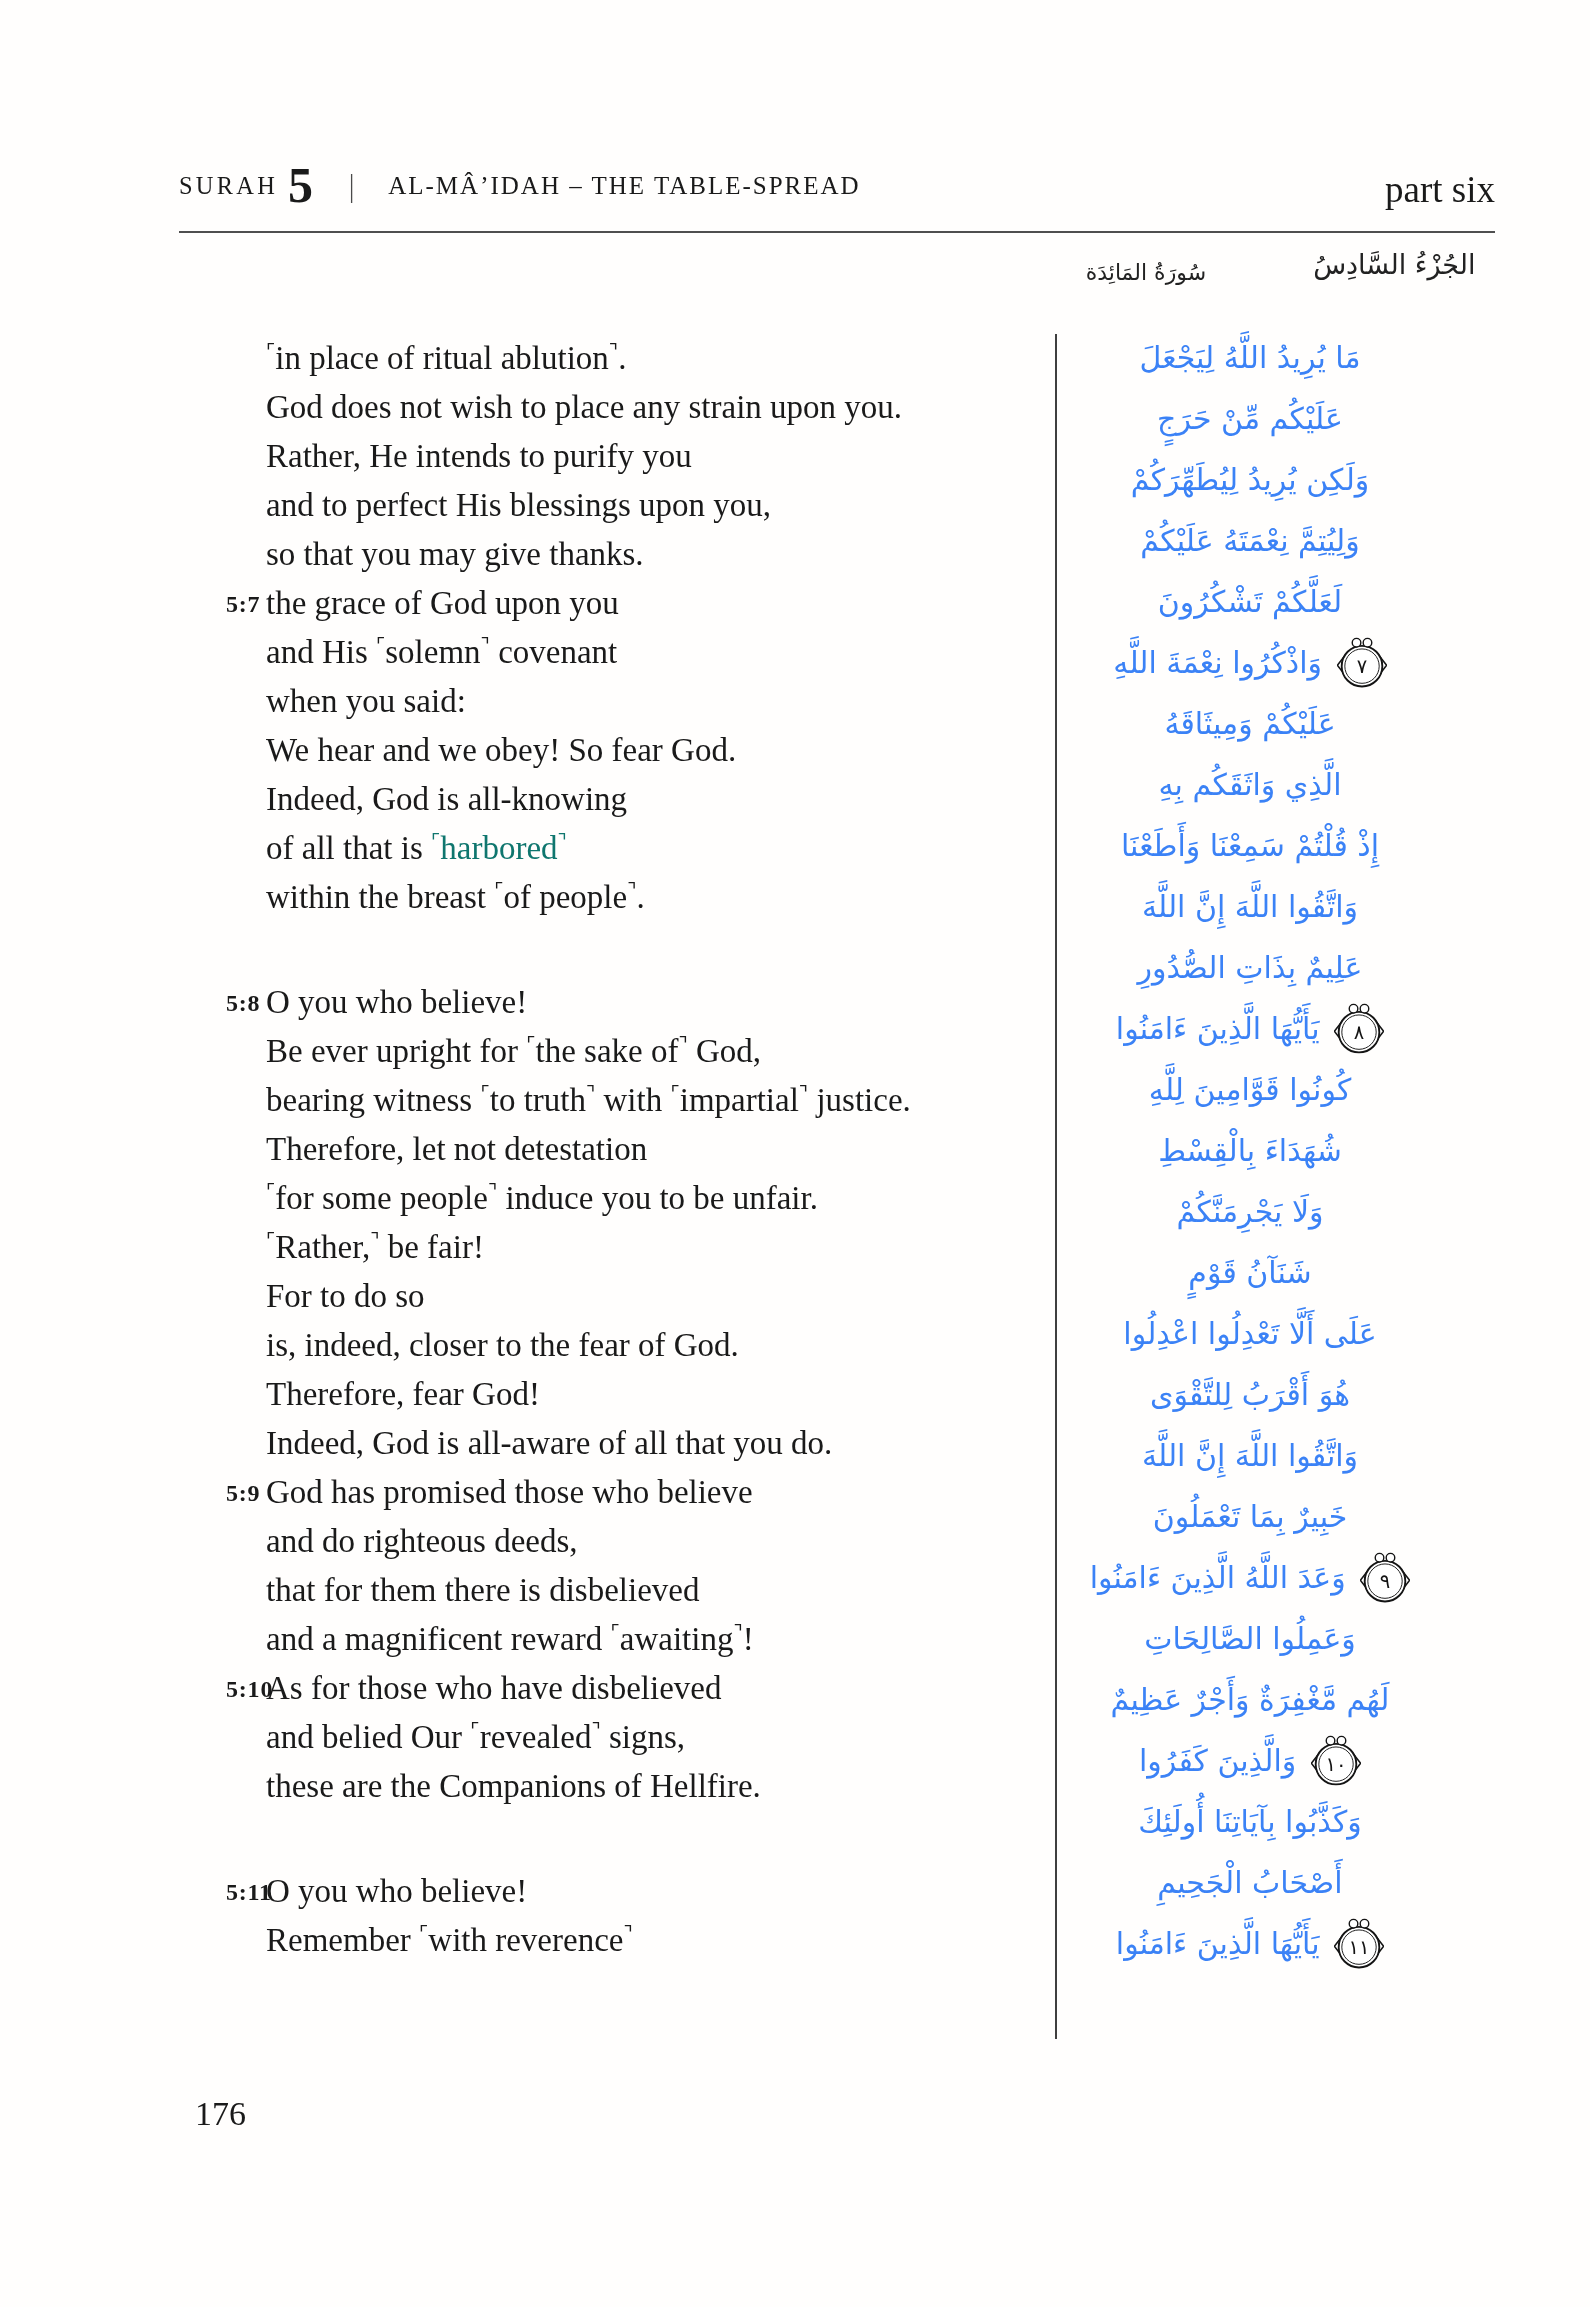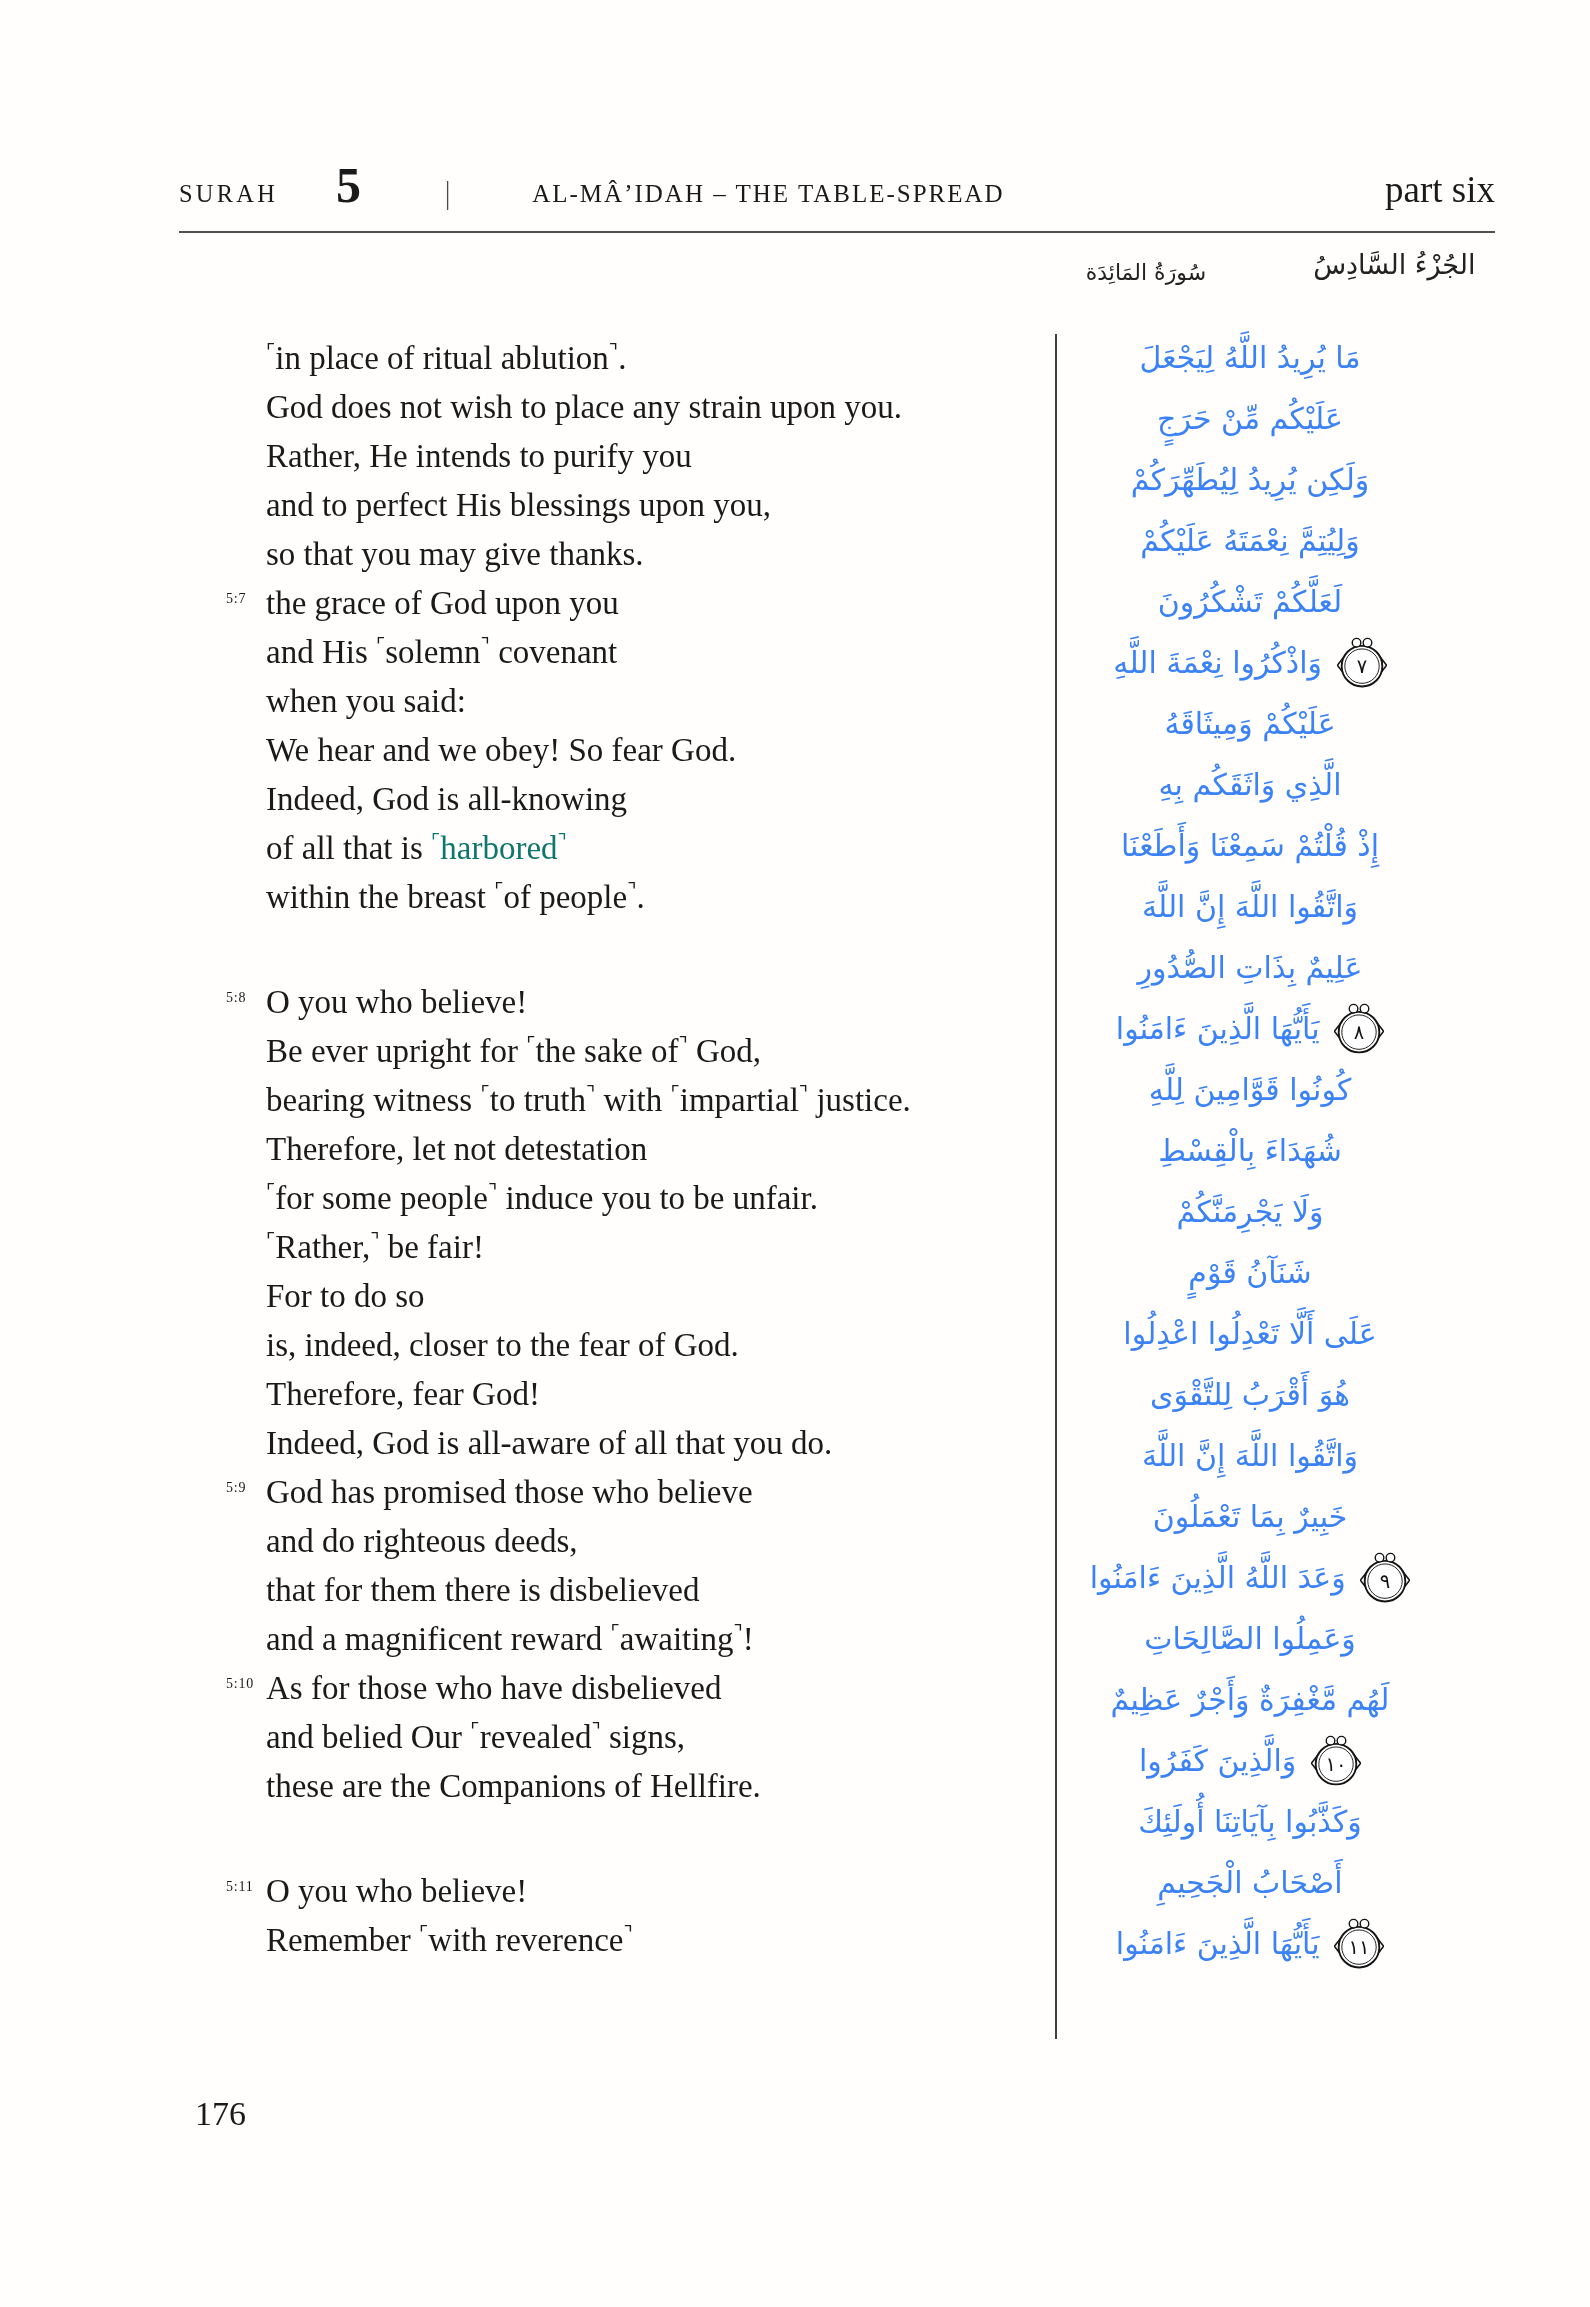--- a/index.html
+++ b/index.html
@@ -5,42 +5,42 @@
   html,body{margin:0;padding:0;background:#ffffff;}
   .page{
     position:relative;width:1591px;height:2307px;background:#fffefd;overflow:hidden;
     font-family:"Liberation Serif","DejaVu Serif",serif;color:#1a1a1a;
   }
   
   .header-row{
     position:absolute;left:179px;top:163px;width:1316px;
     display:flex;justify-content:space-between;align-items:flex-end;
   }
-  .header-left{display:flex;align-items:flex-end;gap:48px;}
+  .header-left{display:flex;align-items:center;}
   .surah-label{font-size:24.4px;letter-spacing:3.3px;}
   .surah-number{font-size:50px;font-weight:bold;line-height:0.9;margin-left:9.8px;}
   .header-pipe{font-size:26px;color:#4a4a4a;margin:0 34px 0 36px;transform:scaleY(1.2);}
   .surah-title{font-size:25px;letter-spacing:2px;}
   .part-label{font-size:37px;line-height:1;}
   .header-rule{position:absolute;left:179px;top:231px;width:1316px;height:1.6px;background:#4f4f4f;}
   
   .arabic-header{
     position:absolute;left:1071px;top:249px;width:424px;box-sizing:border-box;
     padding:0 19.5px 0 14.7px;display:flex;justify-content:space-between;align-items:flex-start;
     direction:rtl;font-family:"DejaVu Sans",sans-serif;color:#222;
   }
   .juz-label{font-size:27px;margin-left:47px;}
   .surah-name-arabic{font-size:22px;margin-top:11.4px;}
   
   .column-divider{position:absolute;left:1055px;top:334px;width:1.6px;height:1705px;background:#3f3f3f;}
   
   .translation-column{position:absolute;left:226px;top:334px;width:824px;font-size:33px;}
   .t-block{position:relative;padding-left:40px;}
   .t-block.gap{margin-top:56px;}
-  .verse-label{position:absolute;left:0;top:12.2px;font-size:14px;letter-spacing:0.8px;}
+  .verse-label{position:absolute;left:0;top:12.2px;font-size:24px;letter-spacing:0.8px;font-weight:bold;}
   .t-line{height:49px;line-height:49px;white-space:nowrap;}
   .hb{font-size:0.60em;vertical-align:0.58em;line-height:0;}
   .muted{color:#0f766e;}
   
   .arabic-column{
     position:absolute;left:1071px;top:327px;width:358px;direction:rtl;
     font-family:"DejaVu Sans",sans-serif;font-size:30px;color:#3b82f6;
   }
   .a-line{height:61px;display:flex;align-items:center;justify-content:center;gap:14.7px;white-space:nowrap;}
   .a-text{display:inline-block;}

